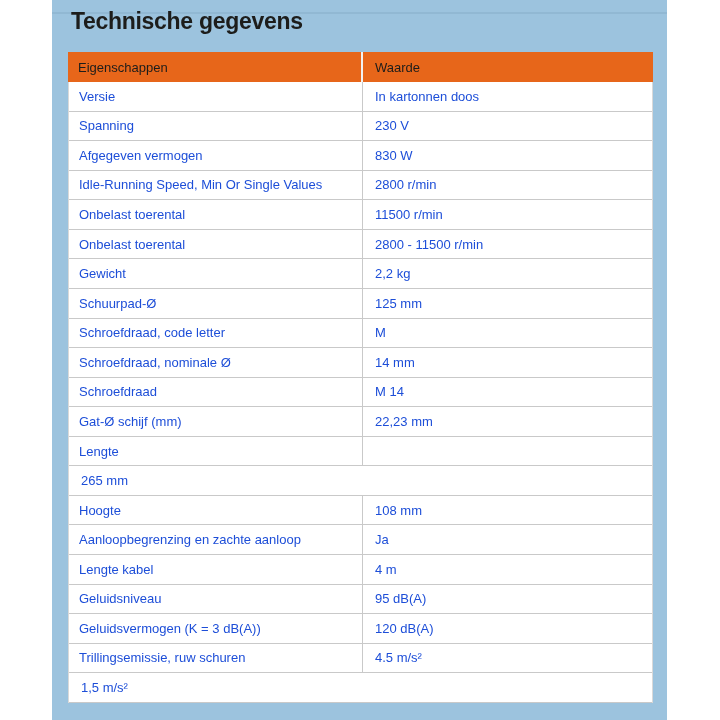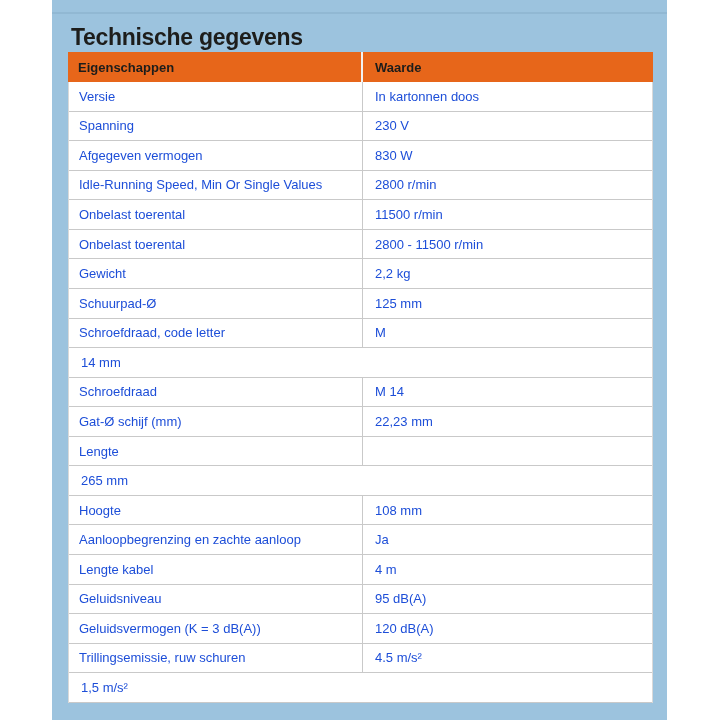--- a/index.html
+++ b/index.html
@@ -29,21 +29,21 @@
     position: absolute;
     left: 0;
     top: 12px;
     width: 100%;
     height: 2px;
     background: rgba(0, 40, 70, 0.07);
   }
   .page-title {
     position: absolute;
     left: 19px;
-    top: 24px;
+    top: 8px;
     margin: 0;
     font-size: 23px;
     line-height: 27px;
     font-weight: 700;
     letter-spacing: -0.3px;
     color: #1d1d1b;
   }
   .spec-table {
     position: absolute;
     left: 16px;
@@ -53,21 +53,21 @@
   }
   .thead {
     display: flex;
     height: 30px;
     background: #f2f2f2; 
   }
   .th {
     background: #e7661a;
     color: #1d1d1b;
     font-size: 13px;
-    font-weight: 700;
+    font-weight: 400;
     display: flex;
     align-items: center;
     box-sizing: border-box;
   }
   .th-prop {
     width: 293px;
     margin-right: 2px;
     padding-left: 10px;
   }
   .th-val {
@@ -150,20 +150,21 @@
           </div>
           <div class="tr">
             <div class="td td-prop">Schuurpad-Ø</div>
             <div class="td td-val">125 mm</div>
           </div>
           <div class="tr">
             <div class="td td-prop">Schroefdraad, code letter</div>
             <div class="td td-val">M</div>
           </div>
           <div class="tr">
+            <div class="td td-prop">Schroefdraad, nominale Ø</div>
             <div class="td td-val">14 mm</div>
           </div>
           <div class="tr">
             <div class="td td-prop">Schroefdraad</div>
             <div class="td td-val">M 14</div>
           </div>
           <div class="tr">
             <div class="td td-prop">Gat-Ø schijf (mm)</div>
             <div class="td td-val">22,23 mm</div>
           </div>

